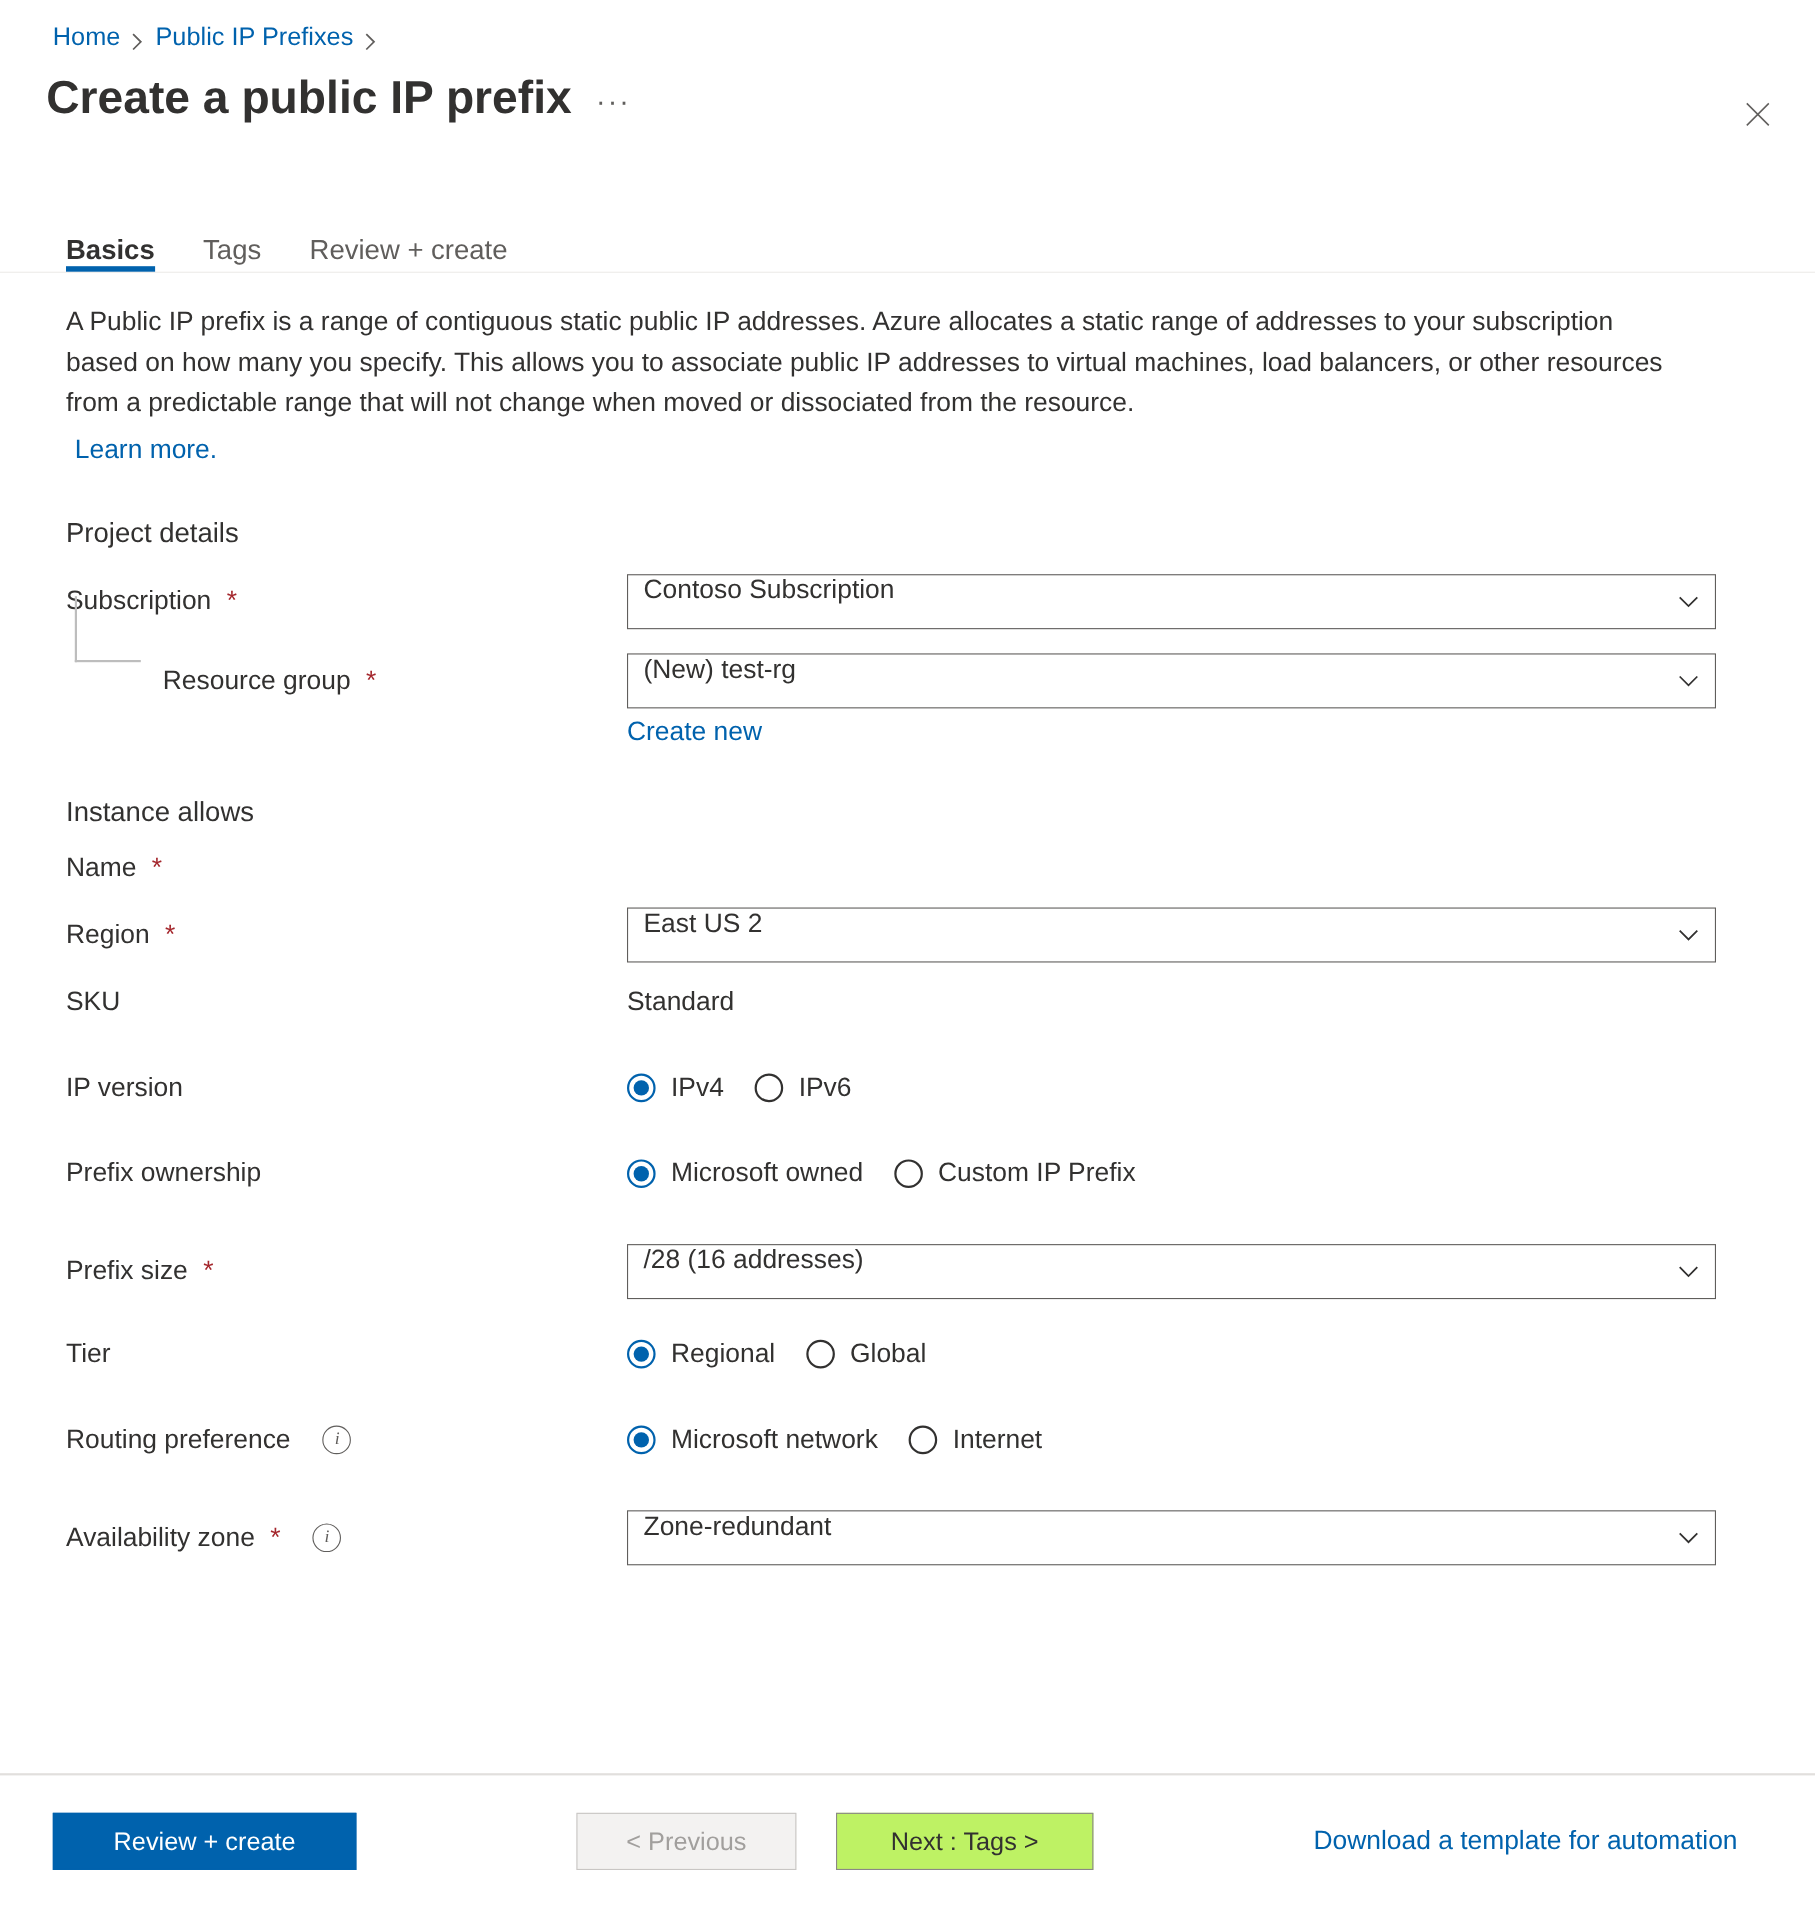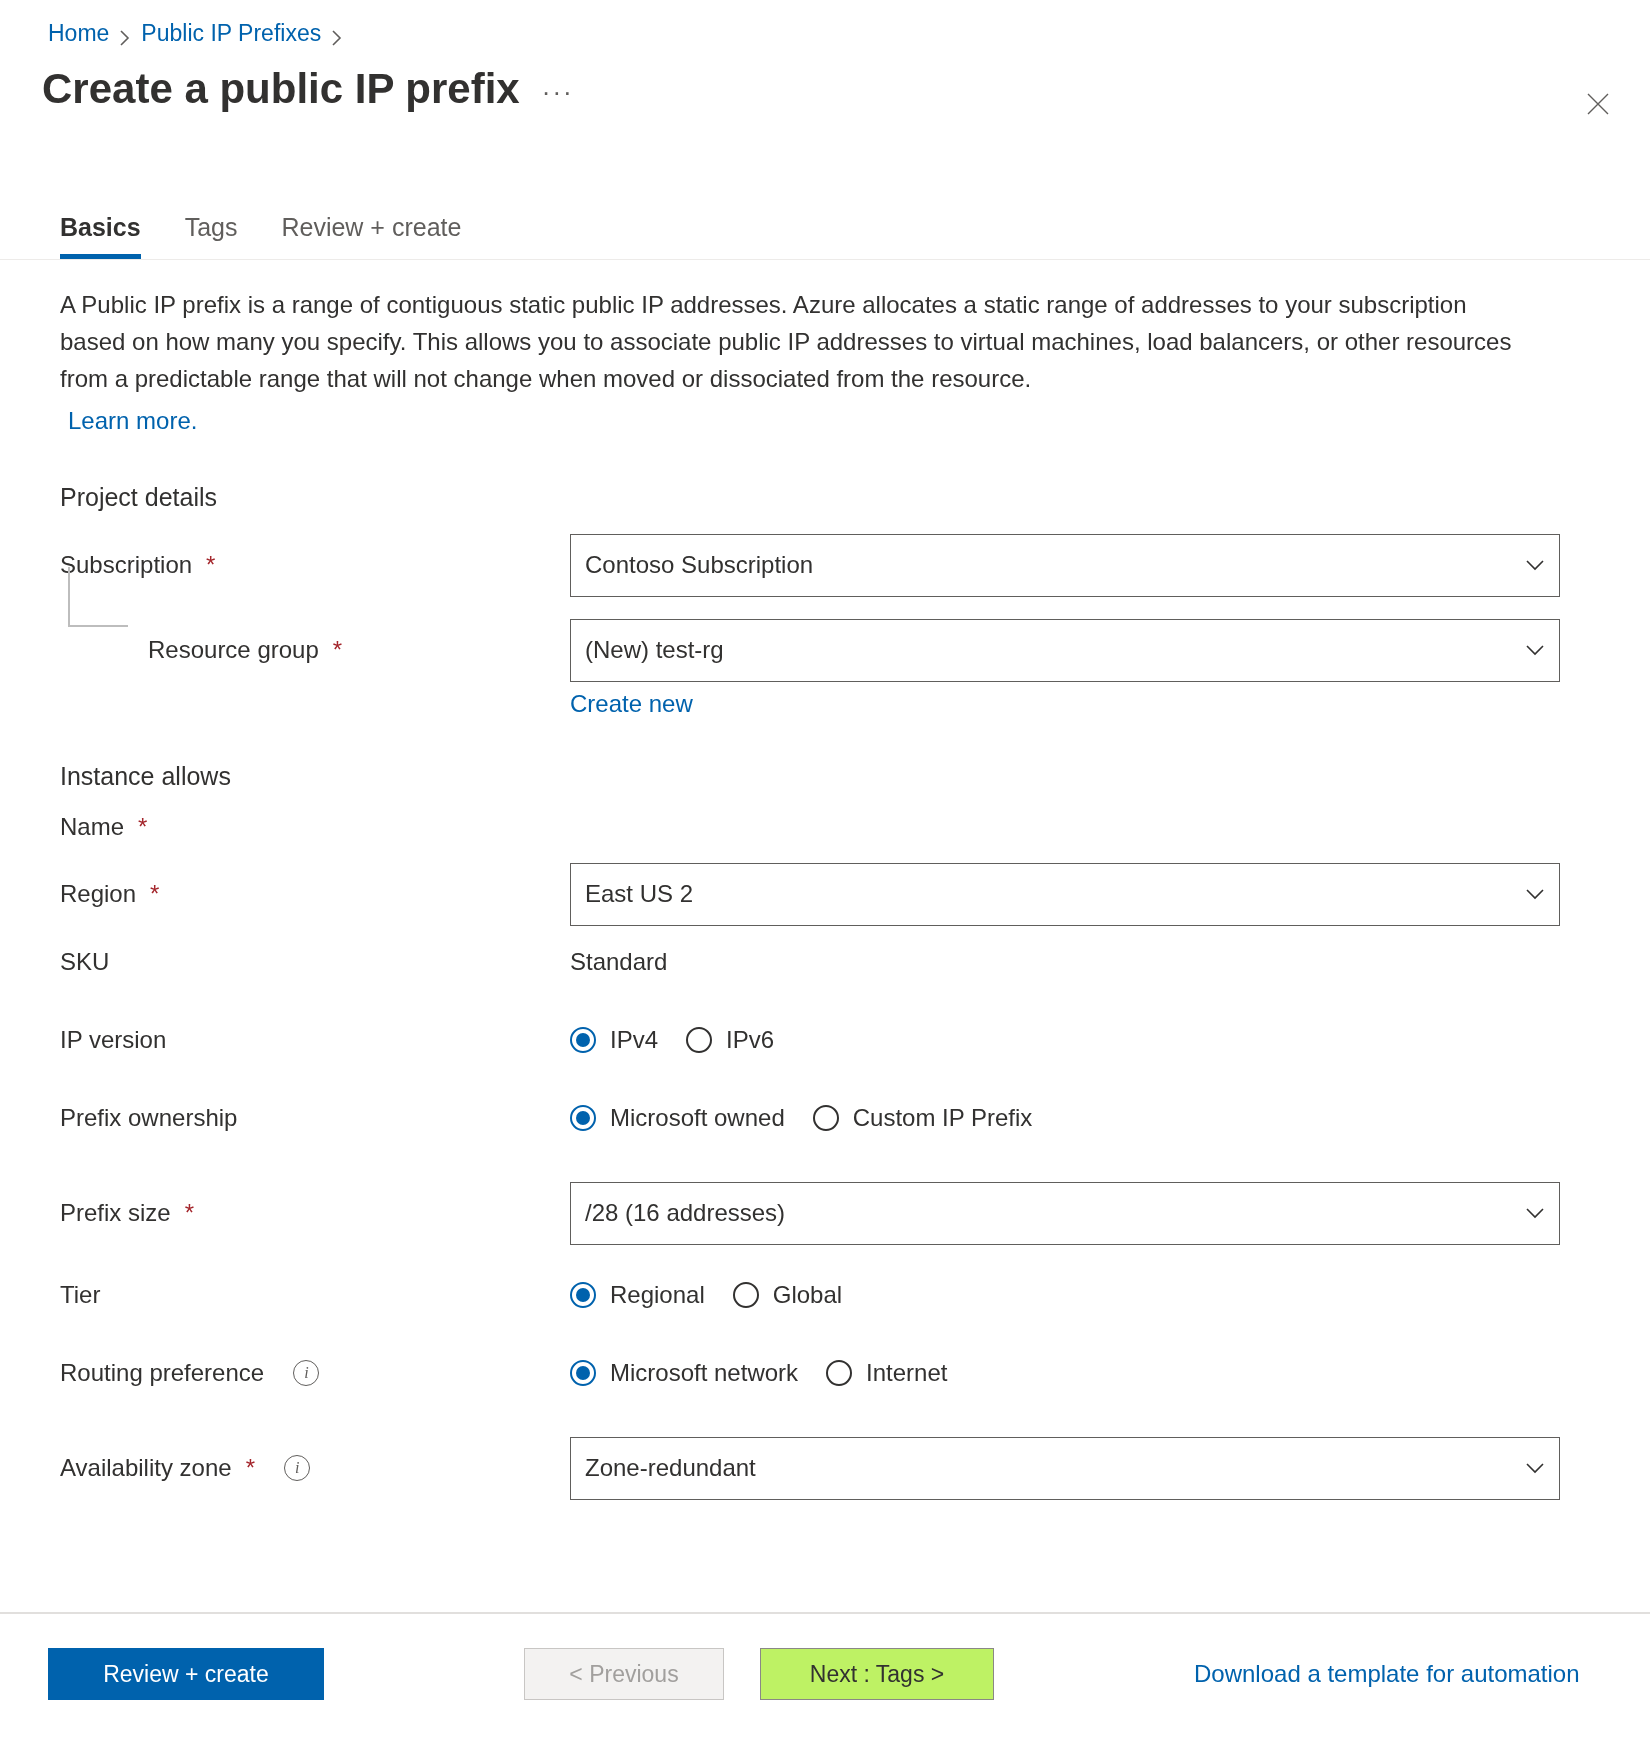--- a/index.html
+++ b/index.html
@@ -8,31 +8,31 @@
   .breadcrumb{display:flex;align-items:flex-end;gap:10px;padding:20px 0 0 48px;font-size:23px}
   .breadcrumb a{color:#0062ad}
   .chev{color:#605e5c}
   .chev svg{display:block}
   .title-row{display:flex;align-items:center;padding:10px 0 0 42px}
   h1{font-size:42px;font-weight:600;margin:8px 0 0 0;color:#323130}
   .more{margin-left:22px;color:#605e5c;font-size:26px;letter-spacing:2px;line-height:1;padding-top:14px}
   .close-x{position:absolute;top:90px;right:38px;cursor:pointer}
   .close-x svg{display:block}
   .tabs{display:flex;gap:44px;padding:100px 0 0 60px;font-size:25px}
-  .tab{padding-bottom:12px;color:#605e5c;cursor:pointer}
+  .tab{padding-bottom:0;color:#605e5c;cursor:pointer}
   .tab.active{color:#323130;font-weight:600;border-bottom:5px solid #0062ad}
   .divider-under-tabs{border-bottom:1px solid #edebe9;margin-left:0;margin-right:0}
   .desc{padding:26px 120px 0 60px;font-size:24px;line-height:1.55;color:#323130}
   .learn{display:block;padding:4px 0 0 8px;font-size:24px}
   .section-h{font-size:25px;color:#323130;padding:44px 0 0 60px}
   .form-row{display:flex;align-items:center;padding-top:22px}
   .form-label{width:570px;padding-left:60px;box-sizing:border-box;font-size:24px;color:#323130;display:flex;align-items:center;gap:8px}
   .req{color:#a4262c;margin-left:6px}
   .form-field{flex:0 0 990px}
-  .select,.textin{width:100%;height:63px;border:1px solid #605e5c;box-sizing:border-box;padding:0 14px;font-size:24px;color:#323130;background:#fff;display:flex;align-items:center;position:relative}
+  .select,.textin{width:100%;height:50px;border:1px solid #605e5c;box-sizing:border-box;padding:0 14px;font-size:24px;color:#323130;background:#fff;display:flex;position:relative}
   .select .caret{position:absolute;right:14px;top:50%;transform:translateY(-50%);}
   .select .caret svg{display:block}
   .textin input{border:none;outline:none;font-size:24px;width:calc(100% - 40px);color:#323130;background:transparent}
   .check-ok{position:absolute;right:14px;top:50%;transform:translateY(-50%)}
   .check-ok svg{display:block}
   .indent-connector{position:relative}
   .indent-connector::before{content:"";position:absolute;left:68px;top:-30px;width:2px;height:60px;background:#bdbdbd}
   .indent-connector::after{content:"";position:absolute;left:68px;top:28px;width:60px;height:2px;background:#bdbdbd}
   .sublabel{padding-left:148px !important}
   .link-under{padding:8px 0 0 570px;font-size:24px}

